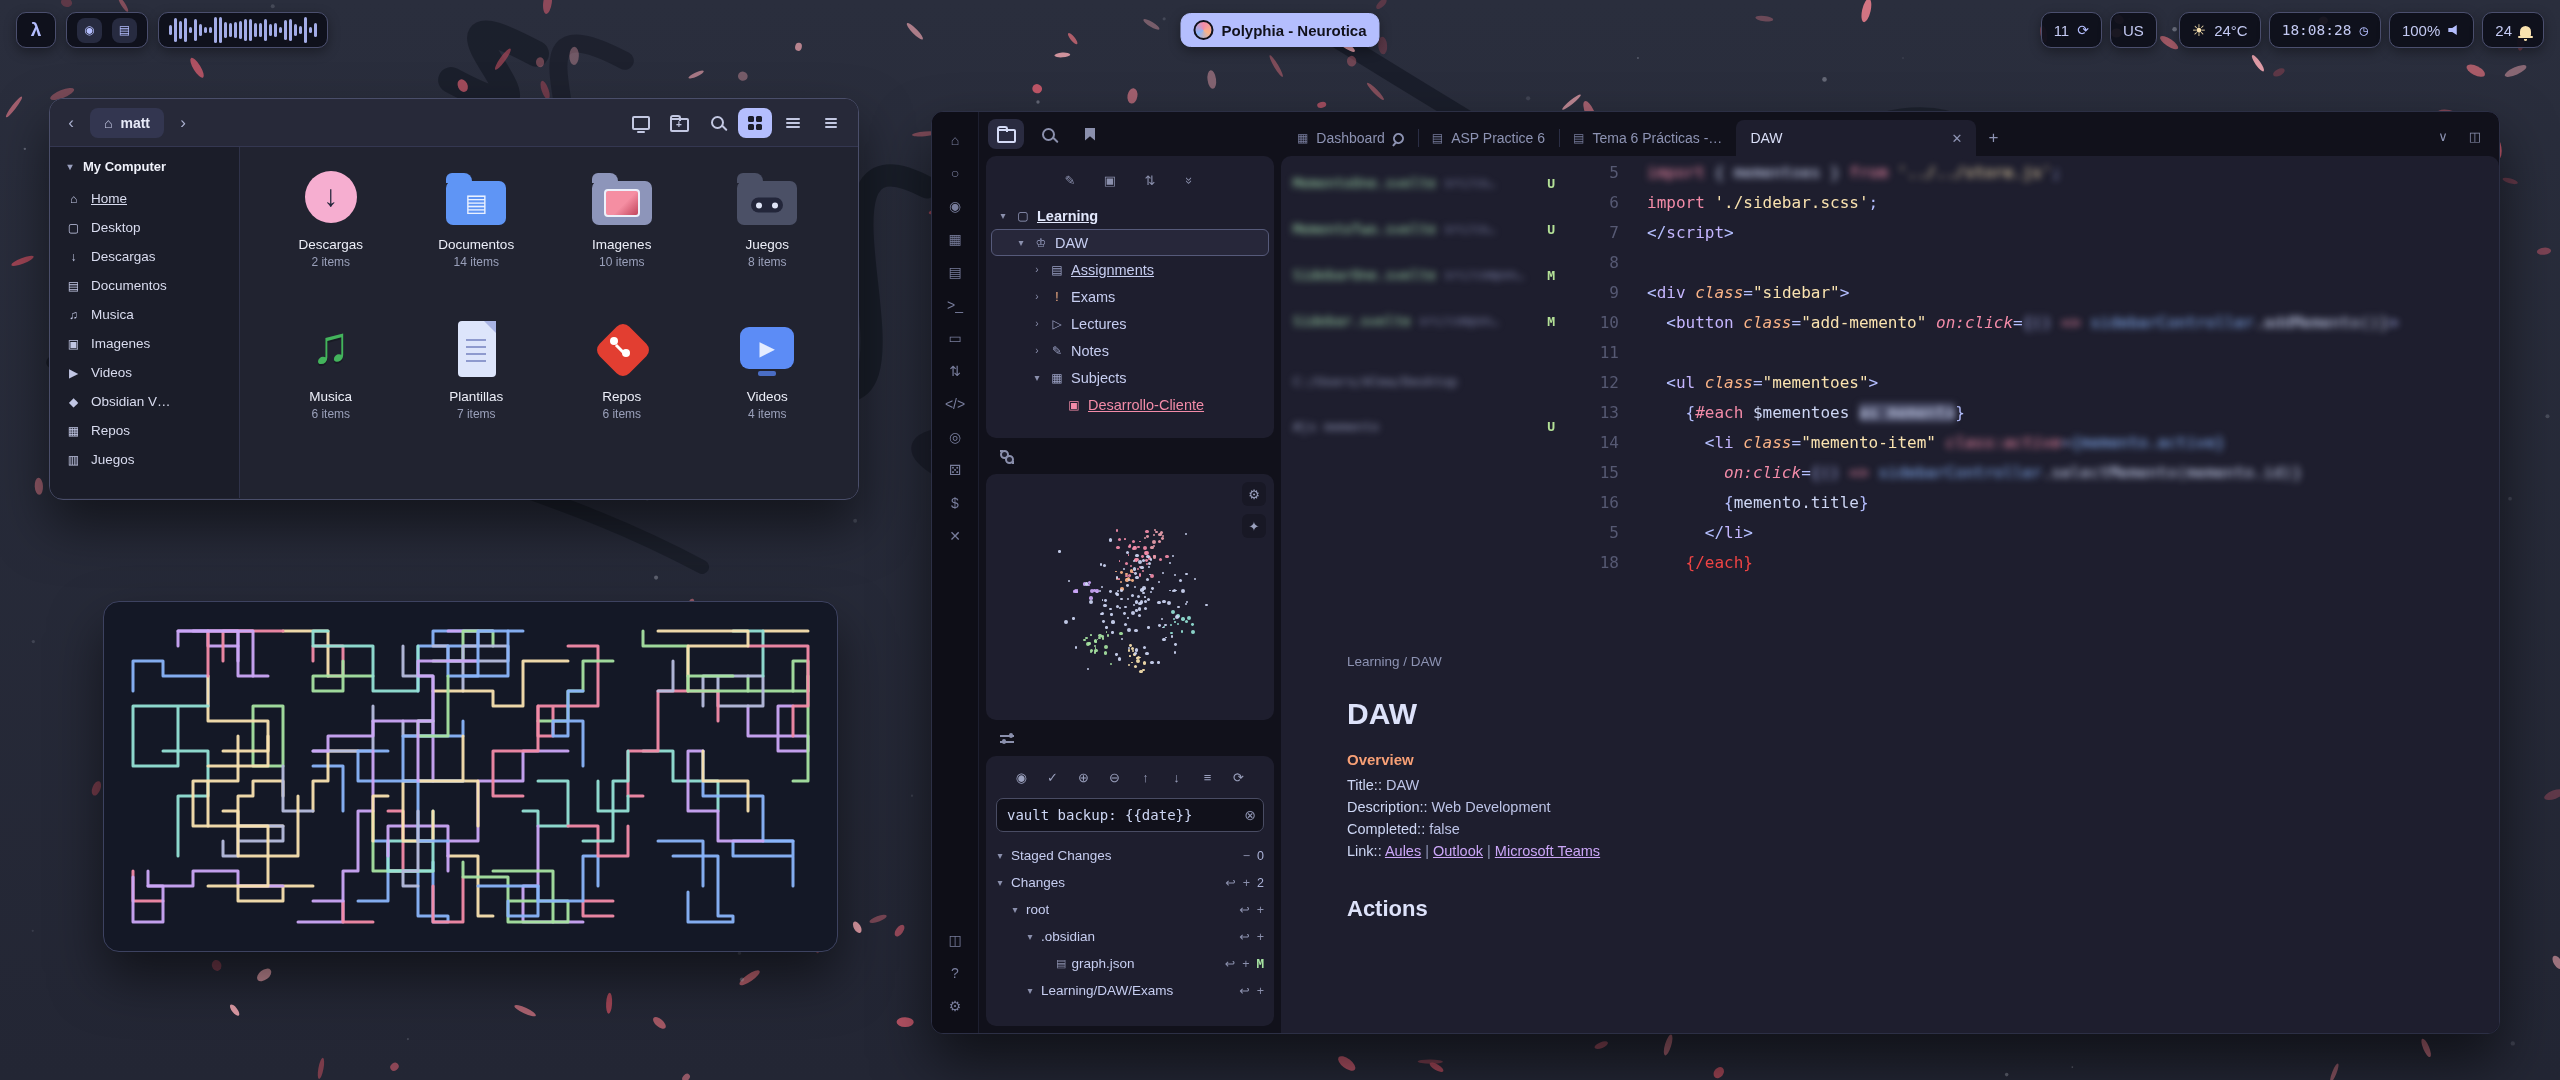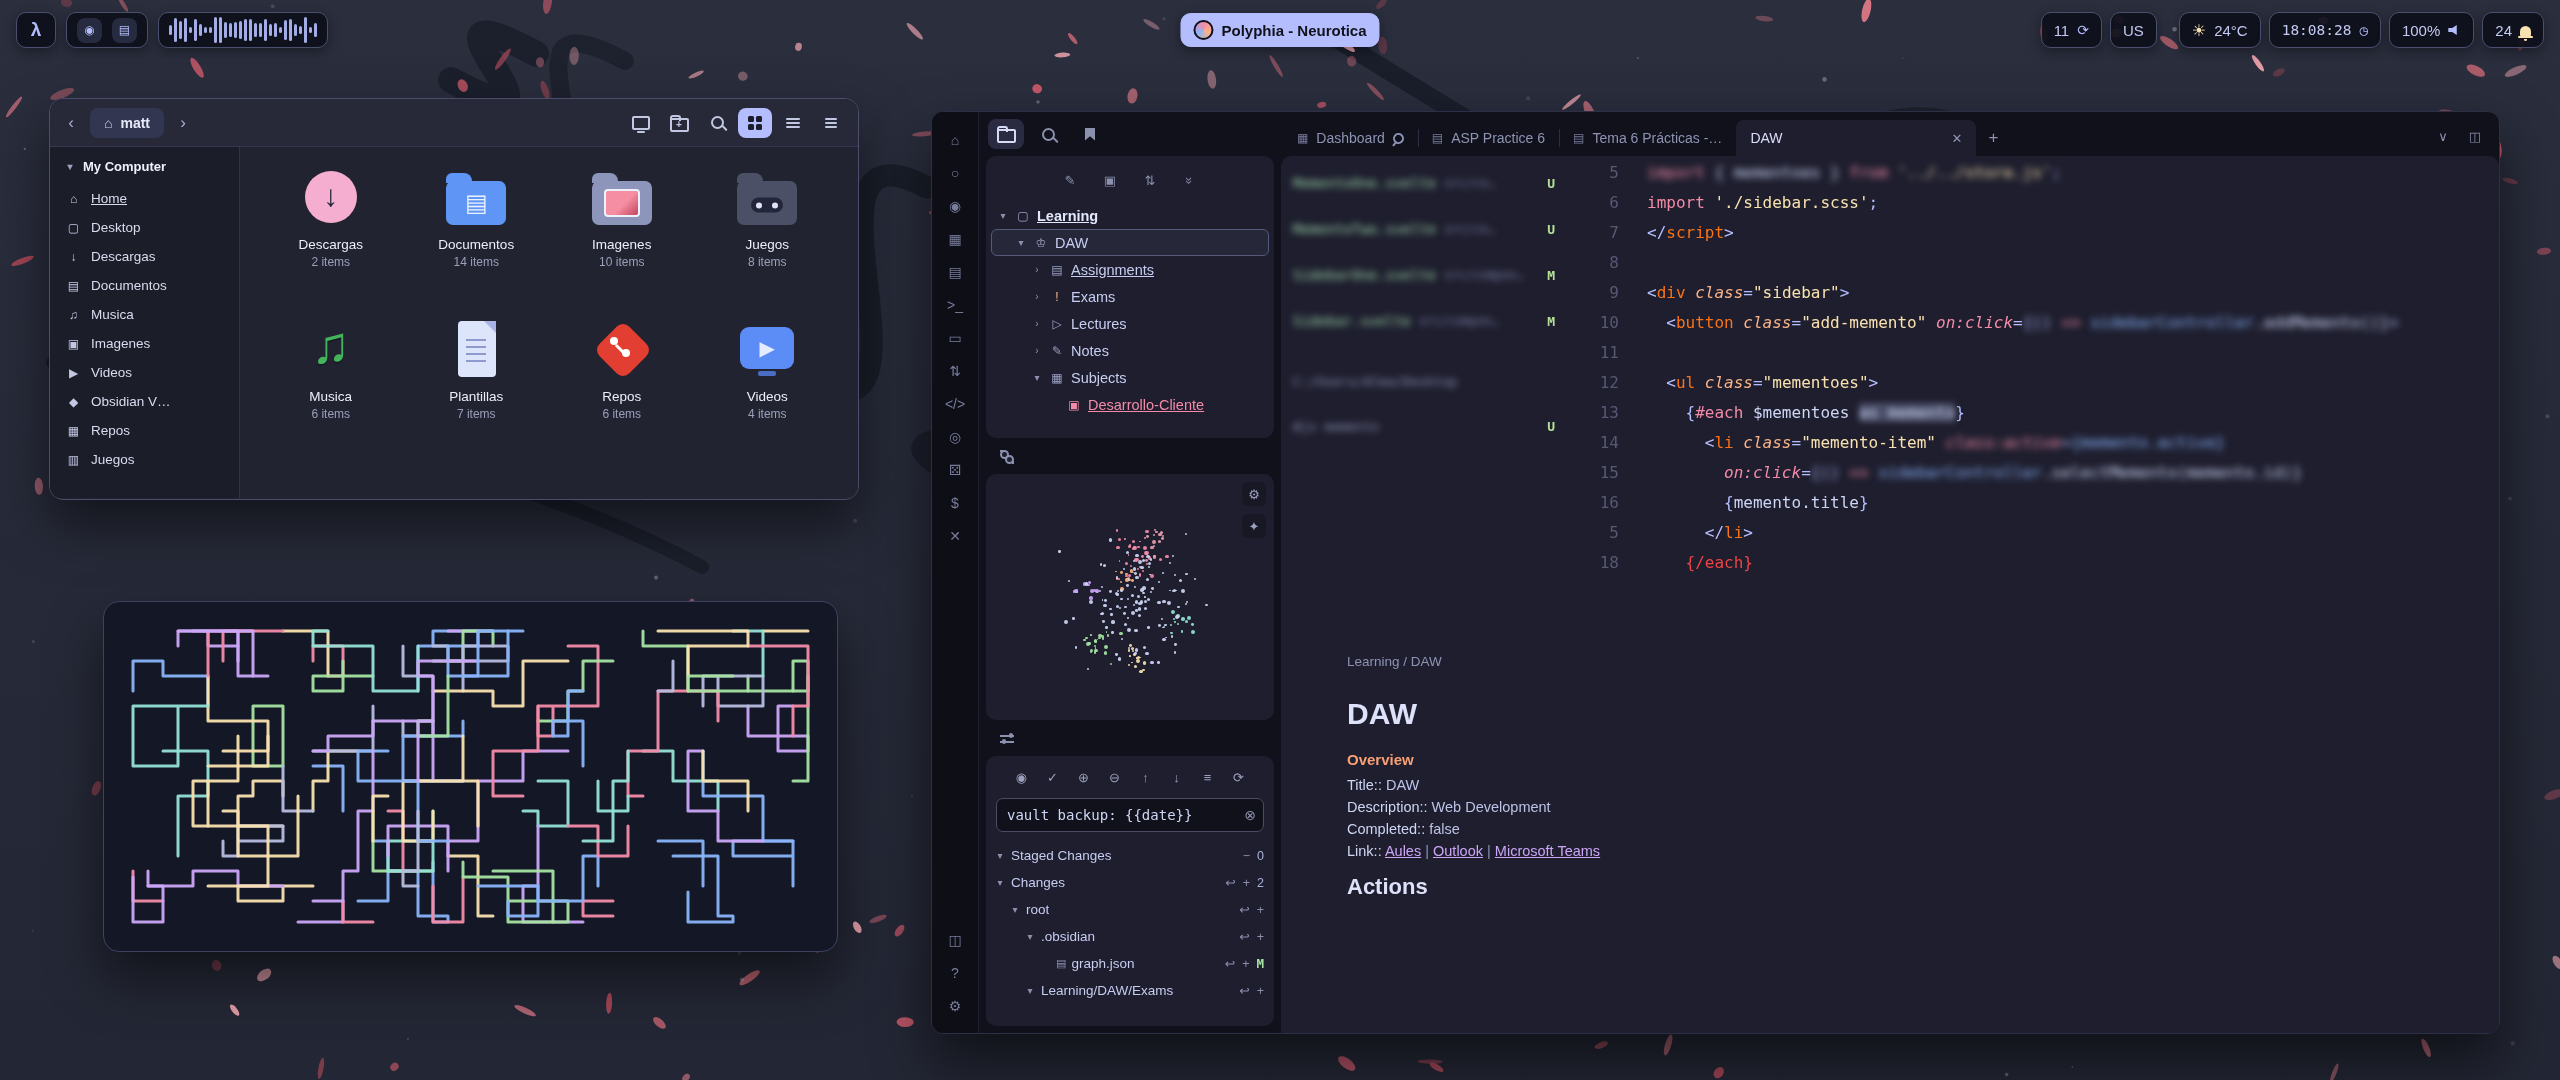--- a/index.html
+++ b/index.html
@@ -174,34 +174,34 @@
   .ov-dir{font:12px "DejaVu Sans Mono",monospace;color:#7d83a8;white-space:nowrap}
   .ov-st{margin-left:auto;font:bold 13px "DejaVu Sans Mono",monospace;color:#b4e197}
   .ov-frag{display:flex;align-items:center;margin-top:30px}
   .ov-ft{font:13px "DejaVu Sans Mono",monospace;color:#8d93b3}
   .b{filter:blur(3.5px)}
   .hl{filter:blur(3px);background:#4b4e68;border-radius:3px}
   #code-block{position:absolute;left:300px;top:2px;font:16px/30px "DejaVu Sans Mono",monospace}
   .cl{display:flex;white-space:pre}
   .no{width:38px;text-align:right;color:#565973;margin-right:28px;flex:none}
   .ct{white-space:pre}
-  .tk-kw{color:#f38ba8}.tk-kw2{color:#f38ba8}.tk-tag{color:#f97316}
+  .tk-kw{color:#f38ba8}.tk-kw2{color:#f38ba8}.tk-tag{color:#c4b5fd}
   .tk-attr{color:#fab387;font-style:italic}.tk-attr2{color:#f38ba8;font-style:italic}
   .tk-str{color:#f9e2af}.tk-pn{color:#b4befe}.tk-vr{color:#cdd6f4}
   .tk-fn{color:#89b4fa}.tk-op{color:#f38ba8}.tk-dim{color:#ef4444}
   .preview{position:absolute;left:66px;top:498px;width:980px}
   .pv-crumb{color:#8d93b3;font-size:13.5px}
   .pv-title{font-size:30px;color:#dde2fa;margin:28px 0 20px;font-weight:bold}
   .pv-sec{color:#f8a076;font-weight:bold;font-size:15px;margin-bottom:6px}
   .pv-prop{font-size:14.5px;line-height:22px;color:#cdd6f4}
   .pv-key{color:#cdd6f4}
   .pv-val{color:#bcc3e6}
   .pv-link{color:#cba6f7;text-decoration:underline}
   .pv-sep{color:#8d93b3}
-  .pv-sec2{font-size:22px;color:#dde2fa;margin:12px 0 16px;font-weight:bold}
+  .pv-sec2{font-size:22px;color:#dde2fa;margin:34px 0 16px;font-weight:bold}
   .pv-btn{display:block;margin-bottom:12px;background:#262637;border:1px solid #494c63;border-radius:7px;color:#cdd6f4;font-size:13.5px;padding:8px 14px}
 </style>
 </head>
 <body>
 
 <svg id="wallpaper" viewBox="0 0 2560 1080" preserveAspectRatio="none">
     <defs>
       <linearGradient id="bgg" x1="0" y1="0" x2="0" y2="1">
         <stop offset="0" stop-color="#2a2e3d"></stop>
         <stop offset="1" stop-color="#232634"></stop>

